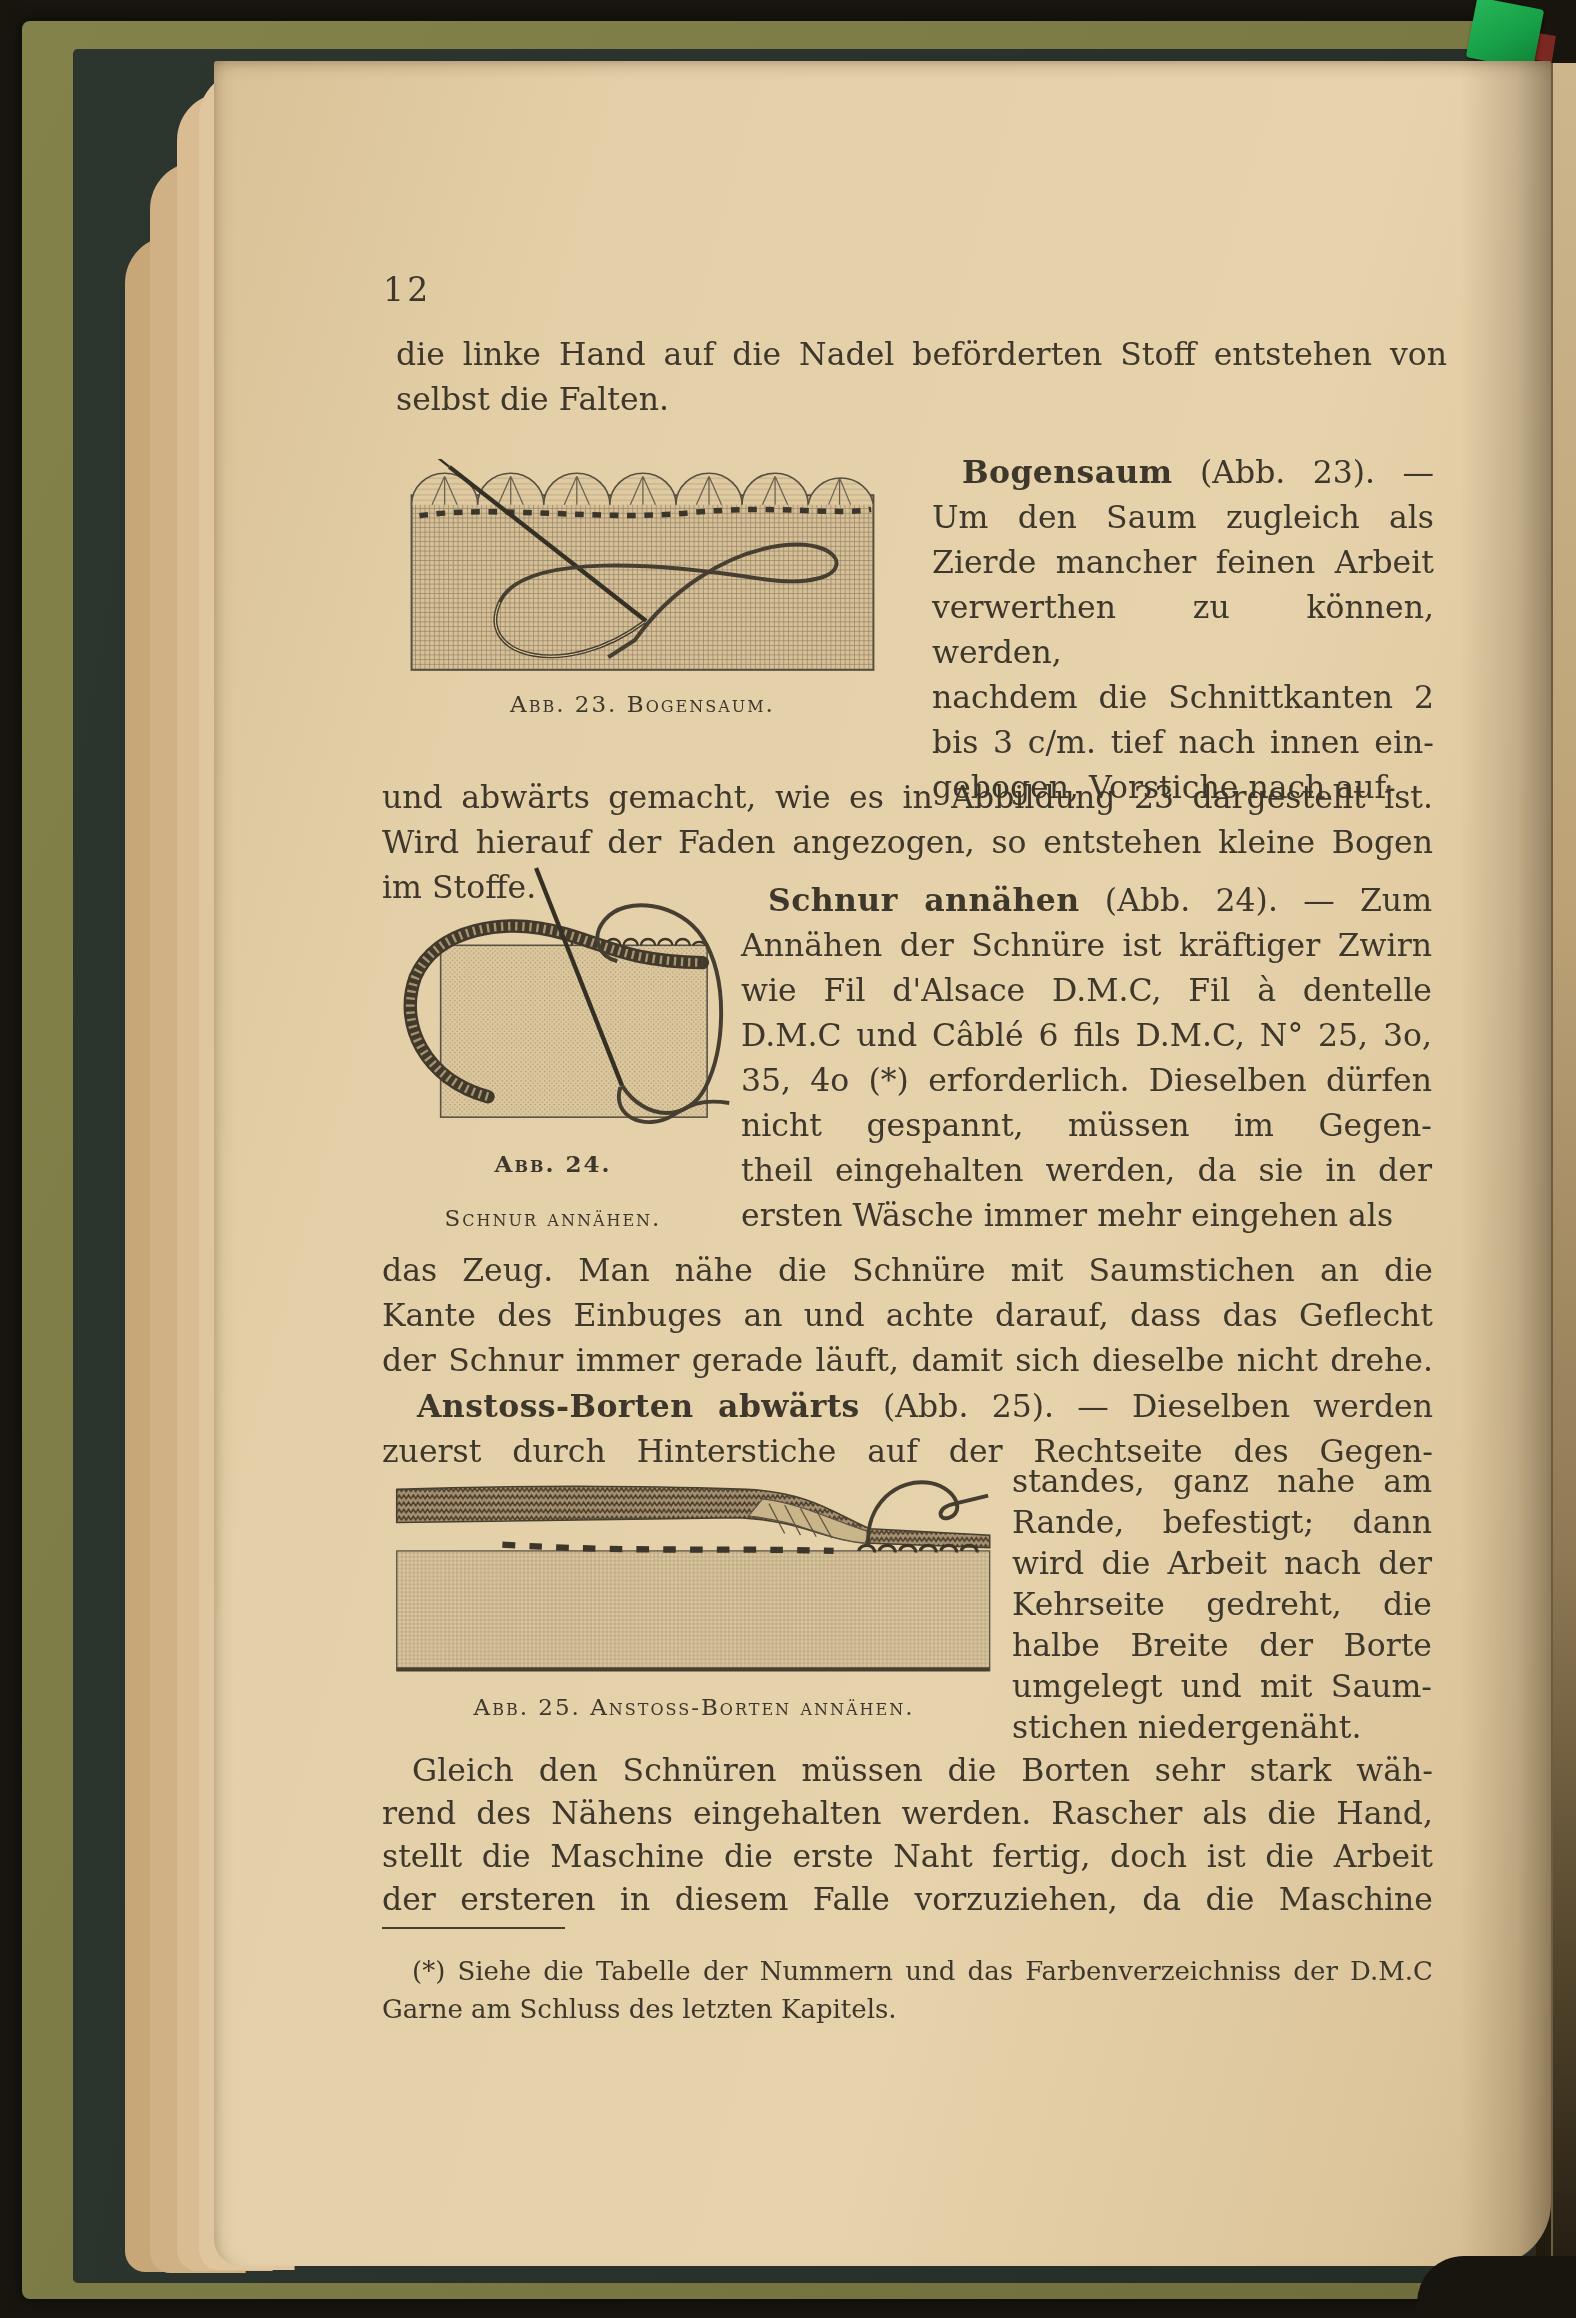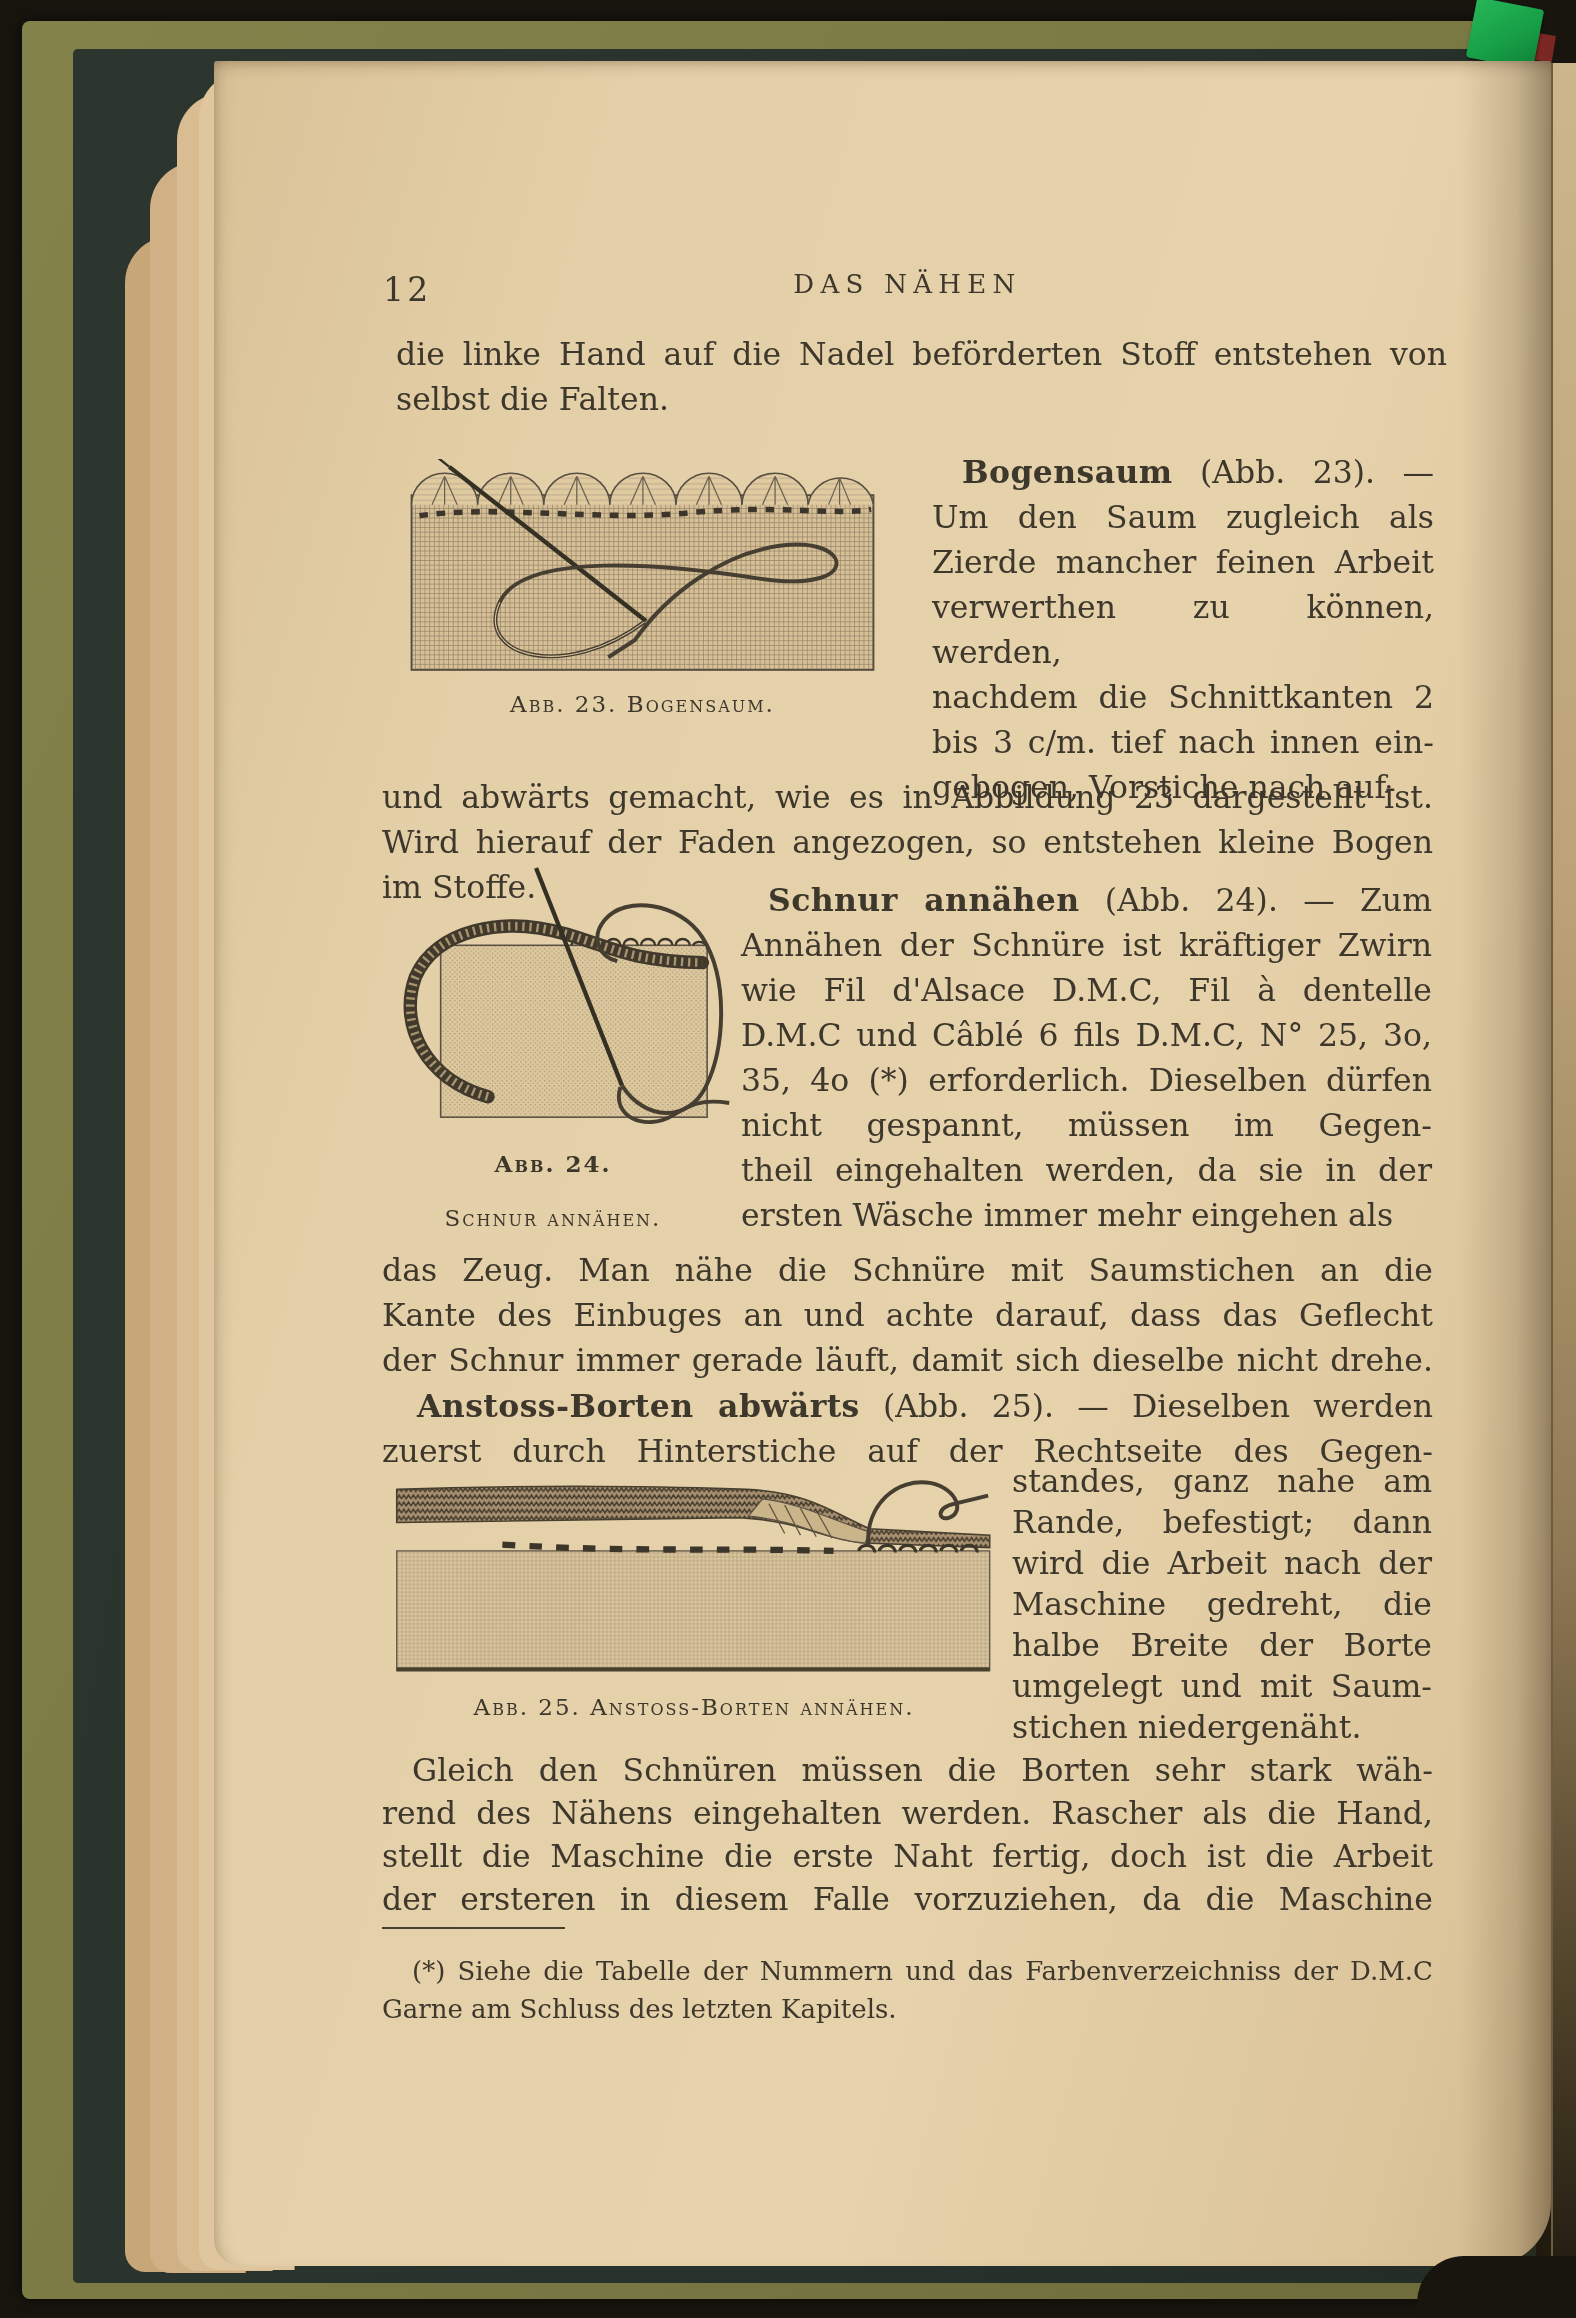--- a/index.html
+++ b/index.html
@@ -50,21 +50,20 @@
 <div id="sl1" class="abs sliver"></div>
 <div id="sl2" class="abs sliver"></div>
 <div id="sl3" class="abs sliver"></div>
 <div id="sl4" class="abs sliver"></div>
 <div id="ribbonred" class="abs"></div>
 <div id="ribbongreen" class="abs"></div>
 
 <div id="page" class="abs">
 
   <div id="pgnum" class="abs txt" style="top:206px;">12</div>
-  <div id="ptitle" class="abs" style="top:208px;color:#3d372c;">DAS NÄHEN</div>
 
   <div class="abs txt" style="left:182px;top:271px;width:1051px;">
     <div class="jline">die linke Hand auf die Nadel beförderten Stoff entstehen von</div>
     <div class="jline end">selbst die Falten.</div>
   </div>
 
   <div class="abs" style="left:194px;top:398px;width:469px;height:214px;">
     <svg width="469" height="214" viewBox="0 0 595 272">
       <defs>
         <pattern id="p23" width="6" height="6" patternUnits="userSpaceOnUse">
@@ -198,21 +197,21 @@
       </g>
       <path d="M604 94 C600 42 640 6 684 14 C718 22 726 52 706 58 C692 62 690 44 714 40 L756 30" stroke="#453e31" stroke-width="5" fill="none"></path>
     </svg>
   </div>
   <div class="abs caption" style="left:178px;top:1633px;width:604px;">Abb. 25. Anstoss-Borten annähen.</div>
 
   <div class="abs txt" style="left:798px;top:1400px;width:420px;line-height:41px;">
     <div class="jline">standes, ganz nahe am</div>
     <div class="jline">Rande, befestigt; dann</div>
     <div class="jline">wird die Arbeit nach der</div>
-    <div class="jline">Maschine gedreht, die</div>
+    <div class="jline">Kehrseite gedreht, die</div>
     <div class="jline">halbe Breite der Borte</div>
     <div class="jline">umgelegt und mit Saum-</div>
     <div class="jline end">stichen niedergenäht.</div>
   </div>
 
   <div class="abs txt" style="left:168px;top:1688px;width:1051px;line-height:43px;">
     <div class="jline ind">Gleich den Schnüren müssen die Borten sehr stark wäh-</div>
     <div class="jline">rend des Nähens eingehalten werden. Rascher als die Hand,</div>
     <div class="jline">stellt die Maschine die erste Naht fertig, doch ist die Arbeit</div>
     <div class="jline">der ersteren in diesem Falle vorzuziehen, da die Maschine</div>

